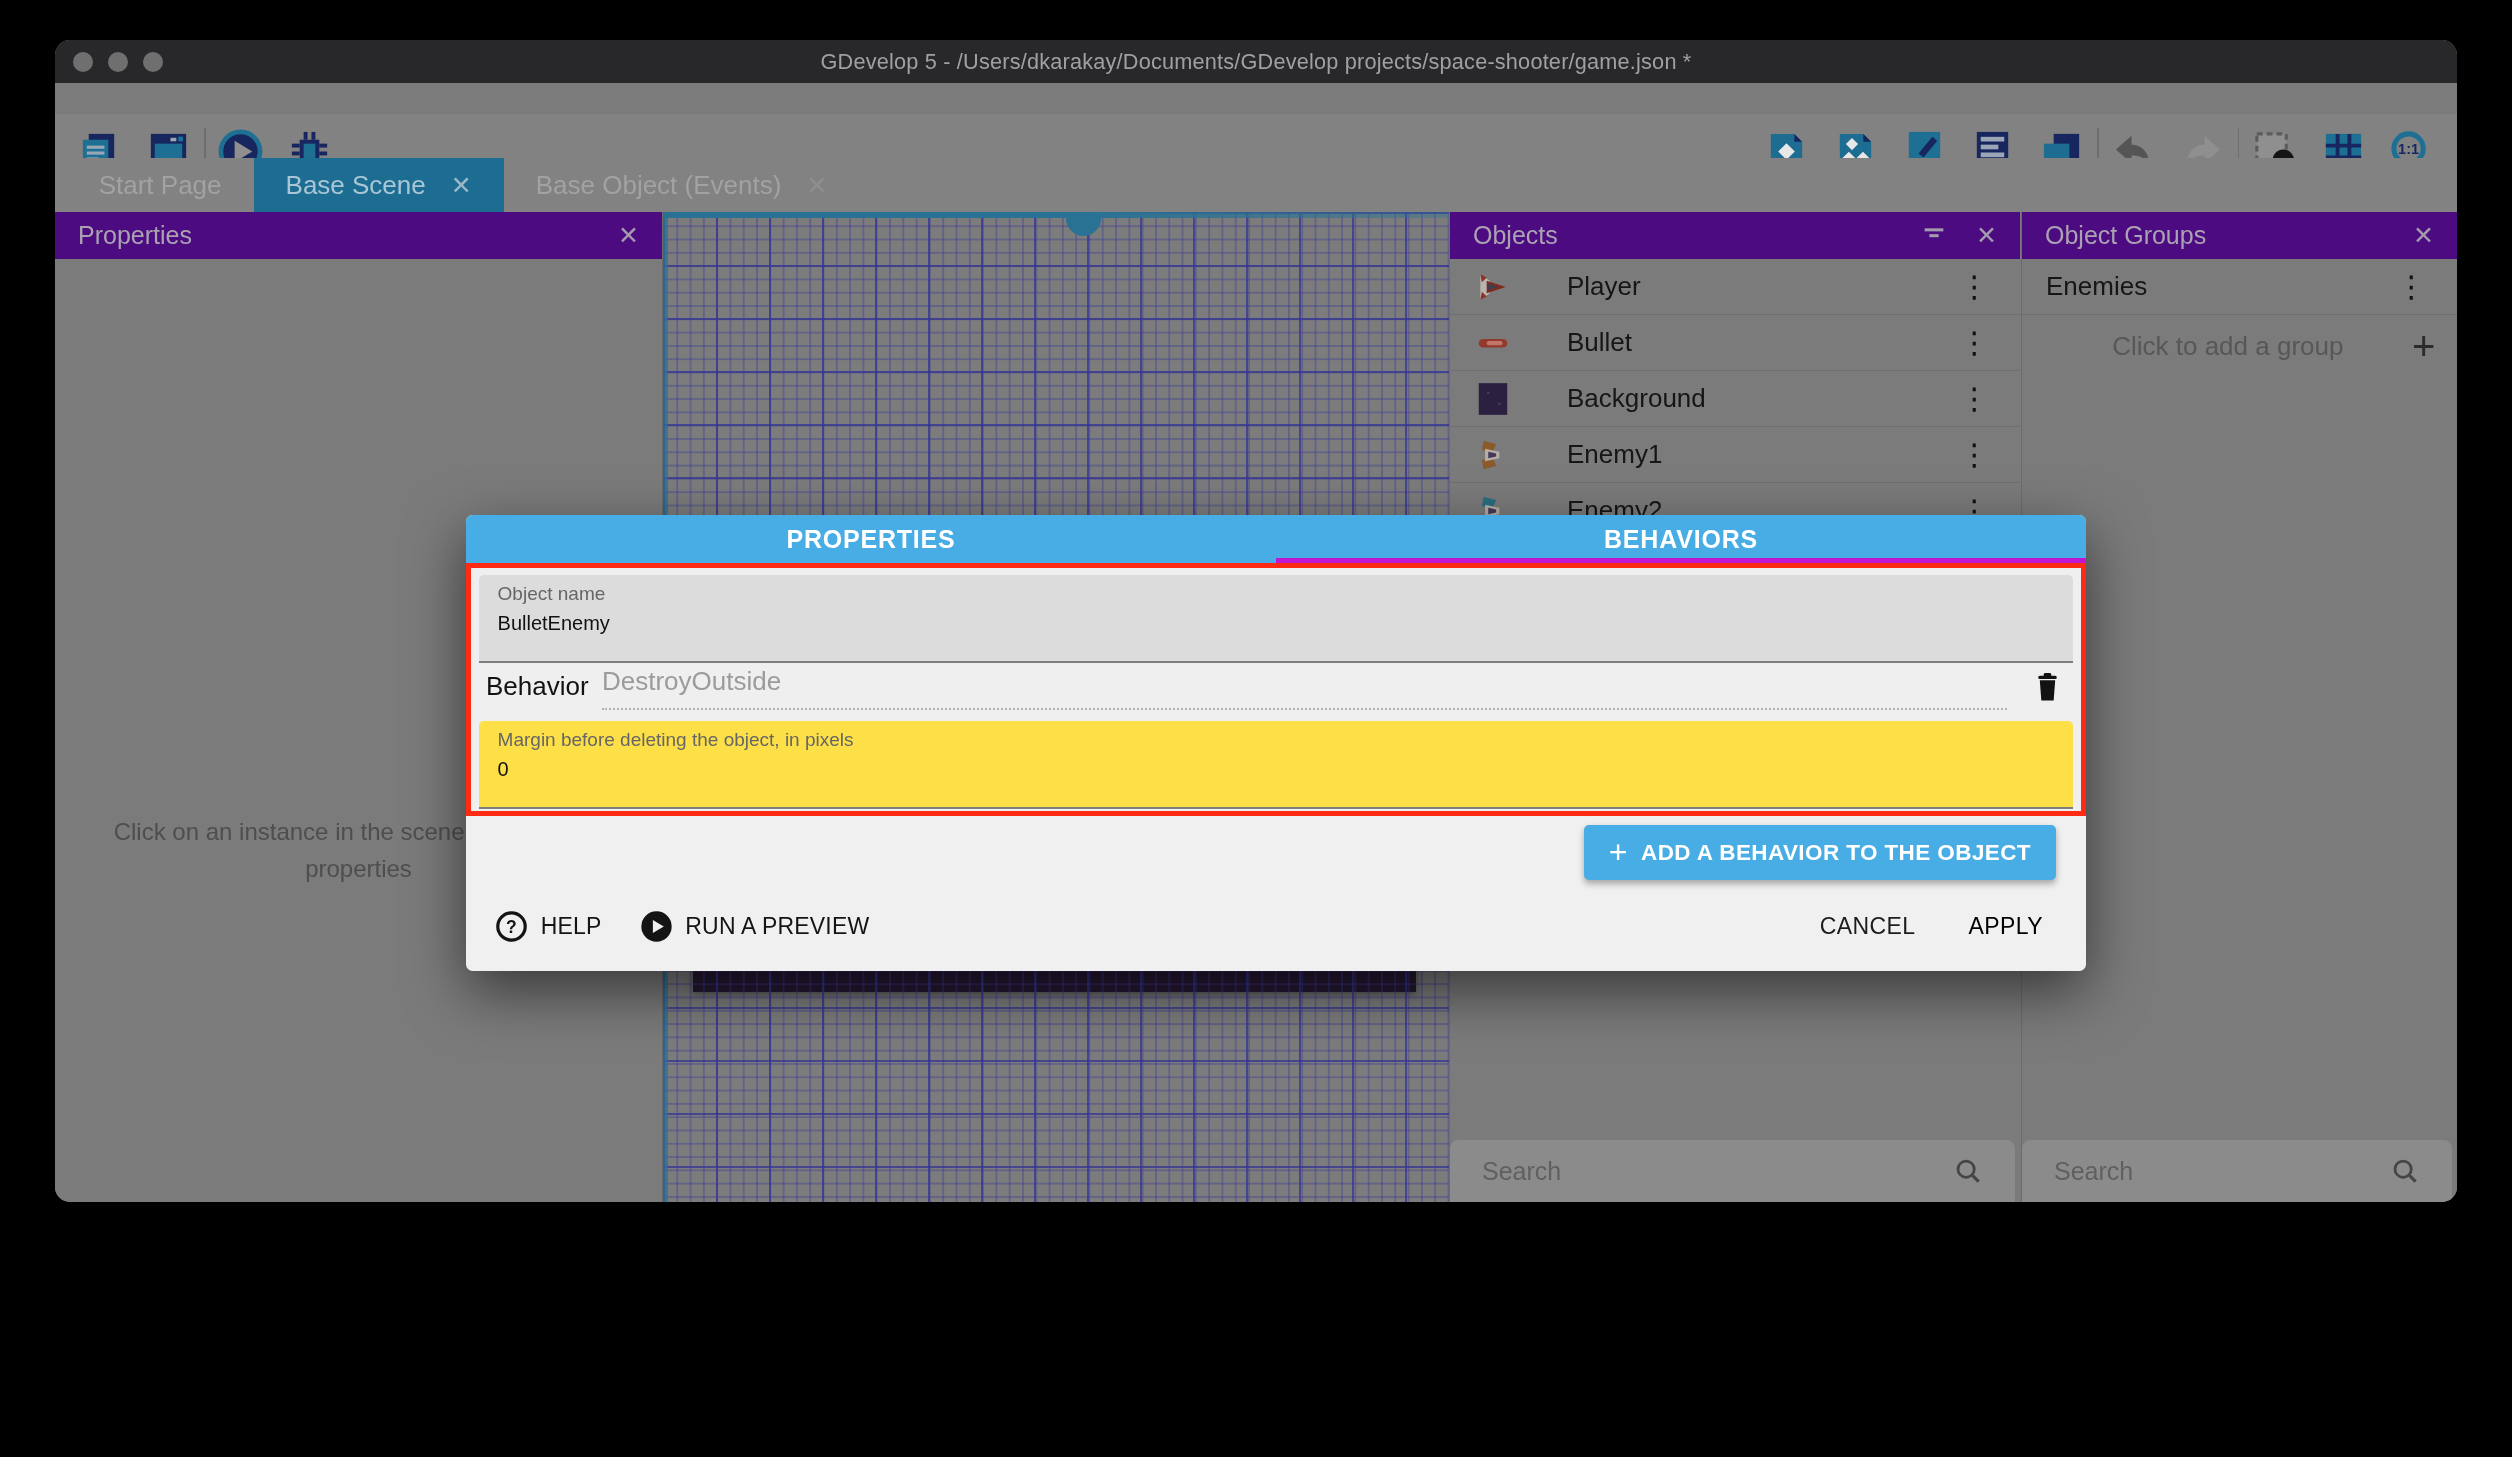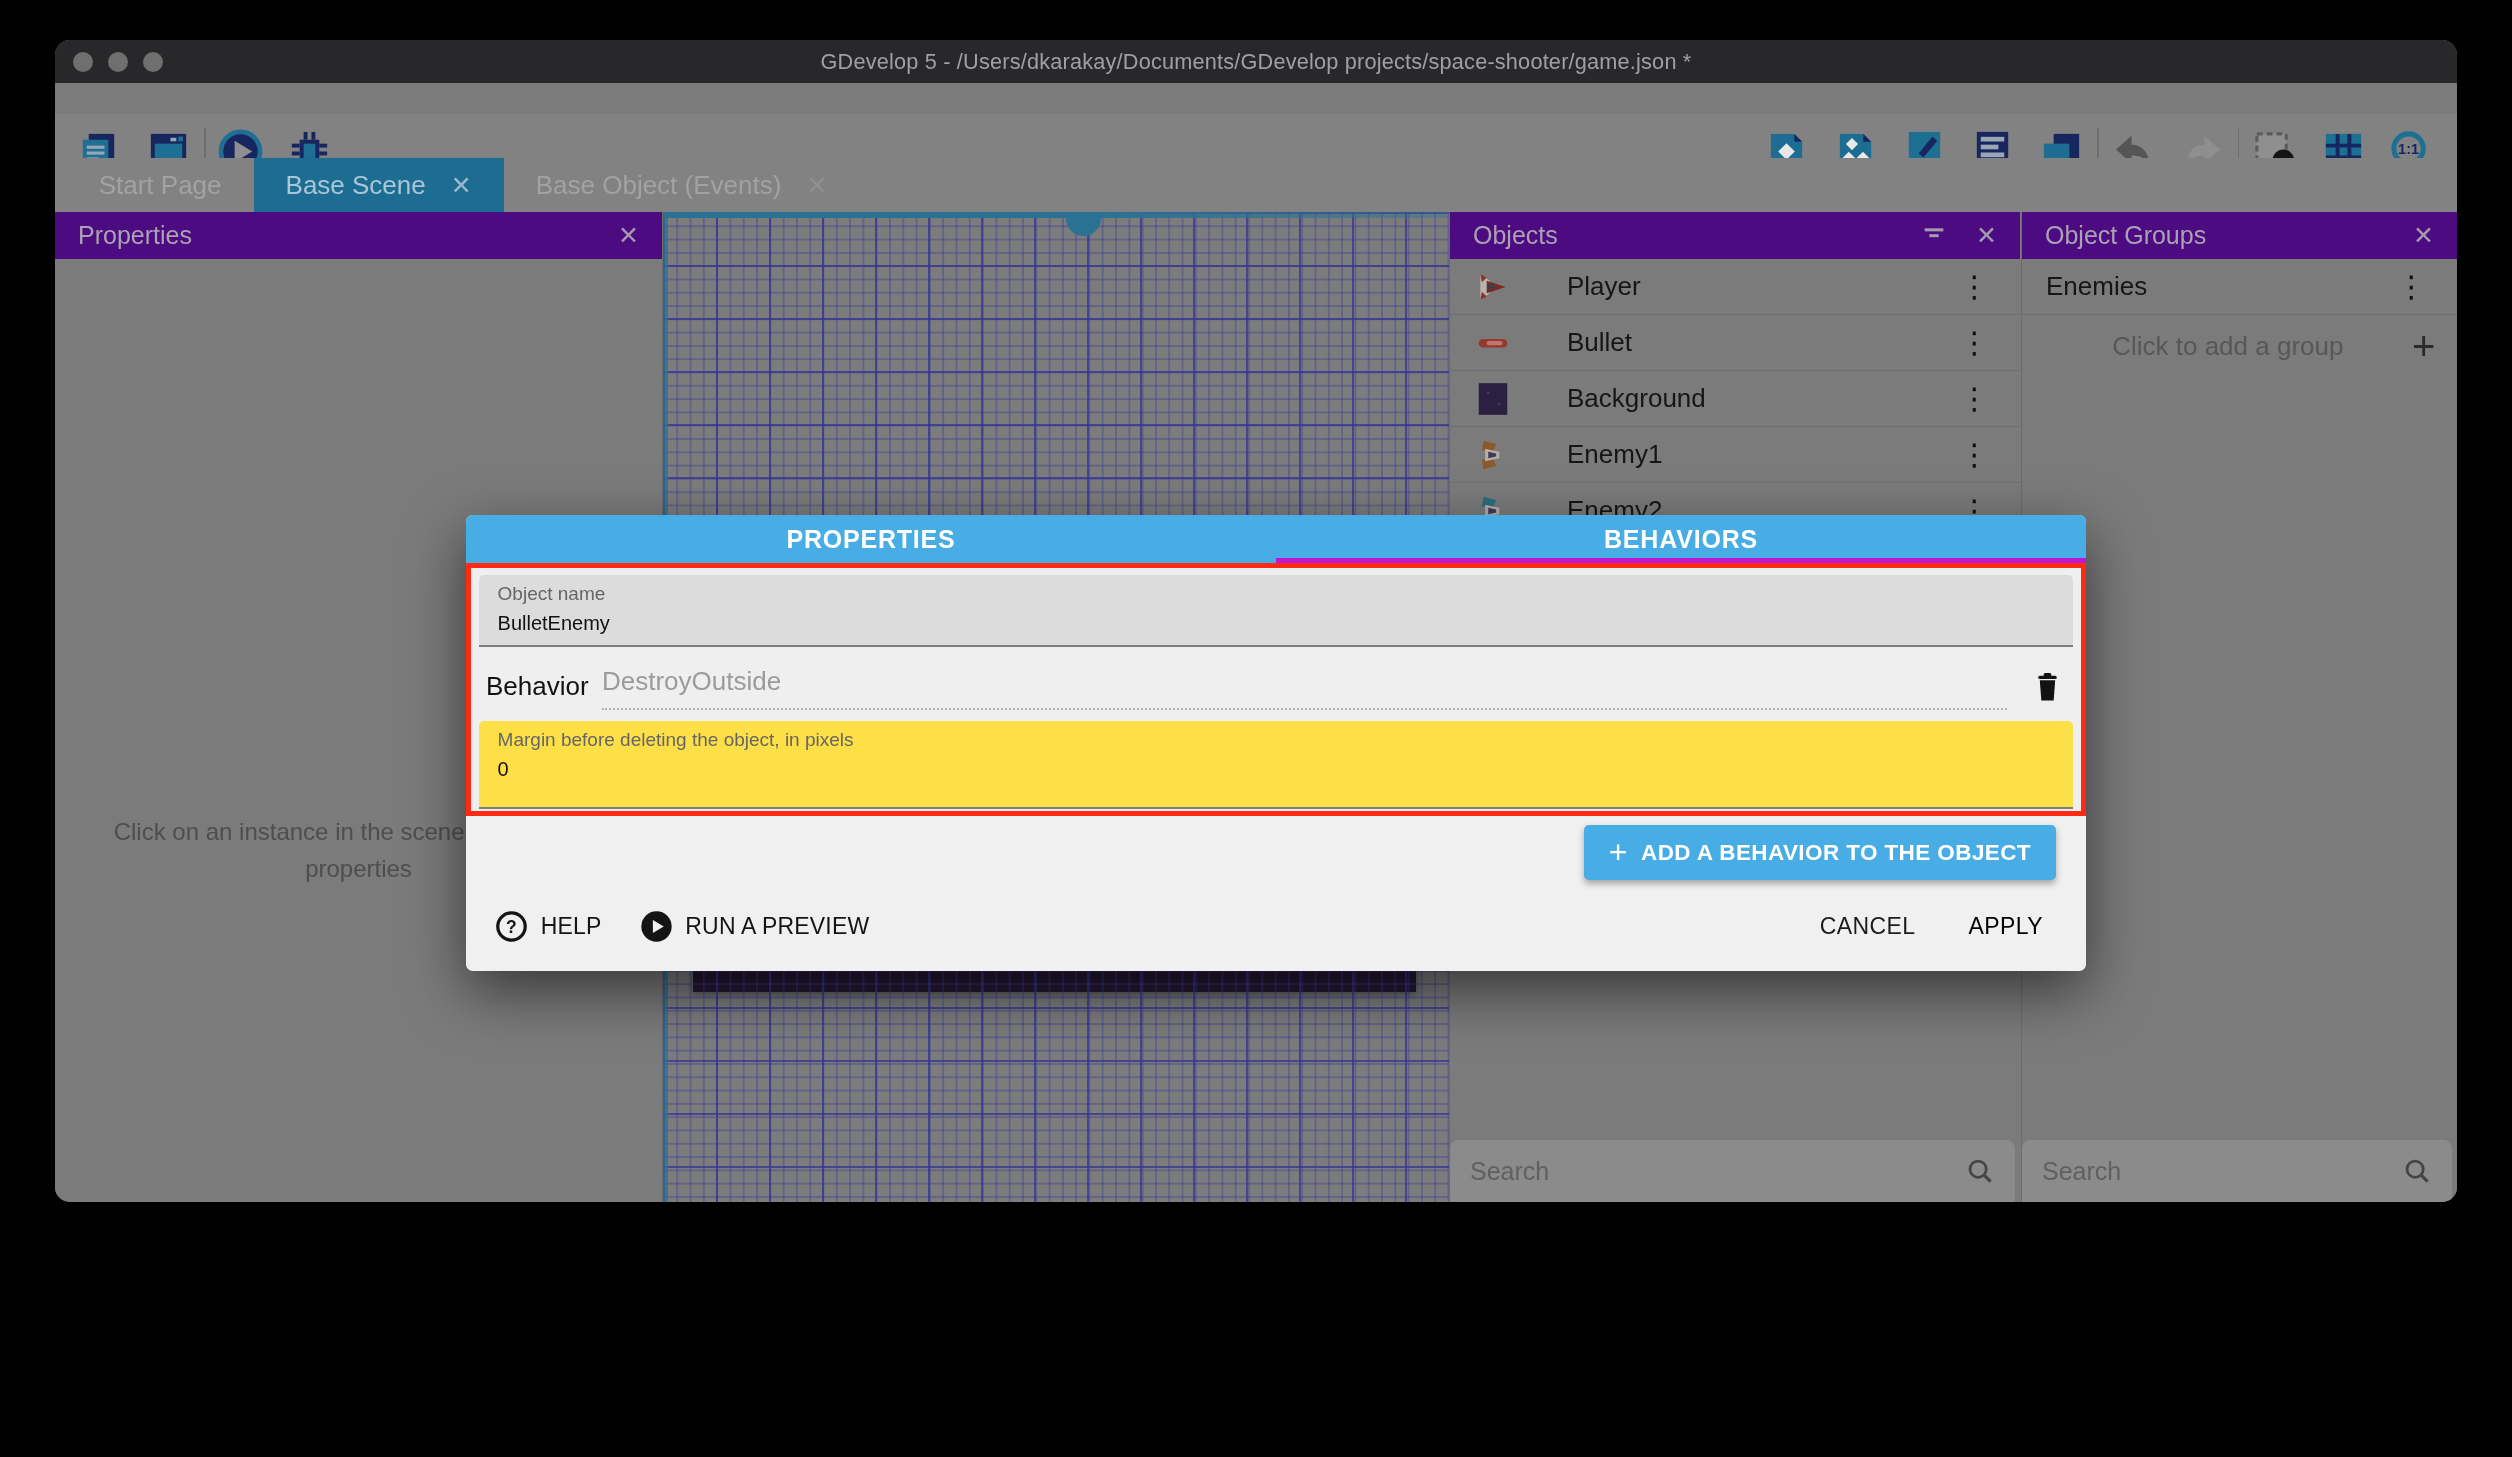--- a/index.html
+++ b/index.html
@@ -75,42 +75,42 @@
   .thumb { width:38px; height:38px; margin-right:55px; display:flex; align-items:center; justify-content:center; }
   .thumb svg { width:38px; height:38px; }
   .row-label { flex:1; color:#161616; font-size:26px; }
   .kebab { color:#101010; font-size:30px; line-height:30px; cursor:pointer; padding:0 6.7px; }
   .add-row { height:63px; display:flex; align-items:center; padding:0 21.7px;
              color:#575757; font-size:26px; cursor:pointer; }
   .add-row .grow { flex:1; text-align:center; }
   .plus { color:#2b2b2b; font-size:40px; font-weight:400; }
 
   .searchbar { position:absolute; left:0; right:5px; bottom:0; height:62px; background:#8b8b8b;
-               border-radius:8.3px 8.3px 0 0; display:flex; align-items:center; padding:0 20px; }
+               border-radius:8.3px 8.3px 0 0; display:flex; align-items:center; padding:0 32px; }
   .searchbar input { flex:1; background:transparent; border:none; outline:none;
                      font-size:25px; color:#3a3a3a; font-family:"Liberation Sans",sans-serif; }
   .searchbar input::placeholder { color:#606060; opacity:1; }
   .searchbar svg { width:30px; height:30px; }
 
   
   .dialog { position:absolute; left:466px; top:515px; width:1620px; height:456px;
             background:#f0f0f0; border-radius:6.7px; box-shadow:0 20px 58px rgba(0,0,0,0.55); }
   .dlg-tabs { position:absolute; left:0; top:0; right:0; height:48px; background:#47ade4;
               border-radius:6.7px 6.7px 0 0; display:flex; }
   .dlg-tab { flex:1; display:flex; align-items:center; justify-content:center;
              color:#fff; font-size:25px; font-weight:bold; letter-spacing:0.8px; cursor:pointer; }
   .dlg-indicator { position:absolute; right:0; bottom:0; width:50%; height:5px; background:#bf16d4; }
 
   .red-box { position:absolute; left:0; right:0; top:48px; height:253px;
              border:5px solid #fe2a14; background:#efefef; }
   .field { position:absolute; left:8.3px; right:8.3px; background:#dcdcdc;
            border-bottom:2.5px solid #7e7e7e; border-radius:5px 5px 0 0; padding:8.3px 18.3px 6.7px; }
   .field .flabel { font-size:19px; color:#666; }
   .field .fvalue { font-size:20px; color:#121212; margin-top:6.7px; }
-  .name-field { top:6.7px; height:72px; }
+  .name-field { top:6.7px; height:88px; }
   .behavior-row { position:absolute; left:0; right:0; top:87px; height:63px;
                   display:flex; align-items:center; padding:0 15px; }
   .behavior-row .blabel { font-size:26px; color:#121212; margin-right:13.3px; }
   .behavior-row .bvalue-wrap { flex:1; align-self:stretch; display:flex; align-items:center;
                   border-bottom:2.5px dotted #b3b3b3; margin-bottom:8.3px; }
   .behavior-row .bvalue { font-size:26px; color:#9b9b9b; }
   .trash { width:37px; height:37px; margin-left:21.7px; cursor:pointer; }
   .margin-field { top:153px; height:88px; background:#fde047; }
 
   .add-behavior-btn { position:absolute; right:30px; top:310px; height:55px;

